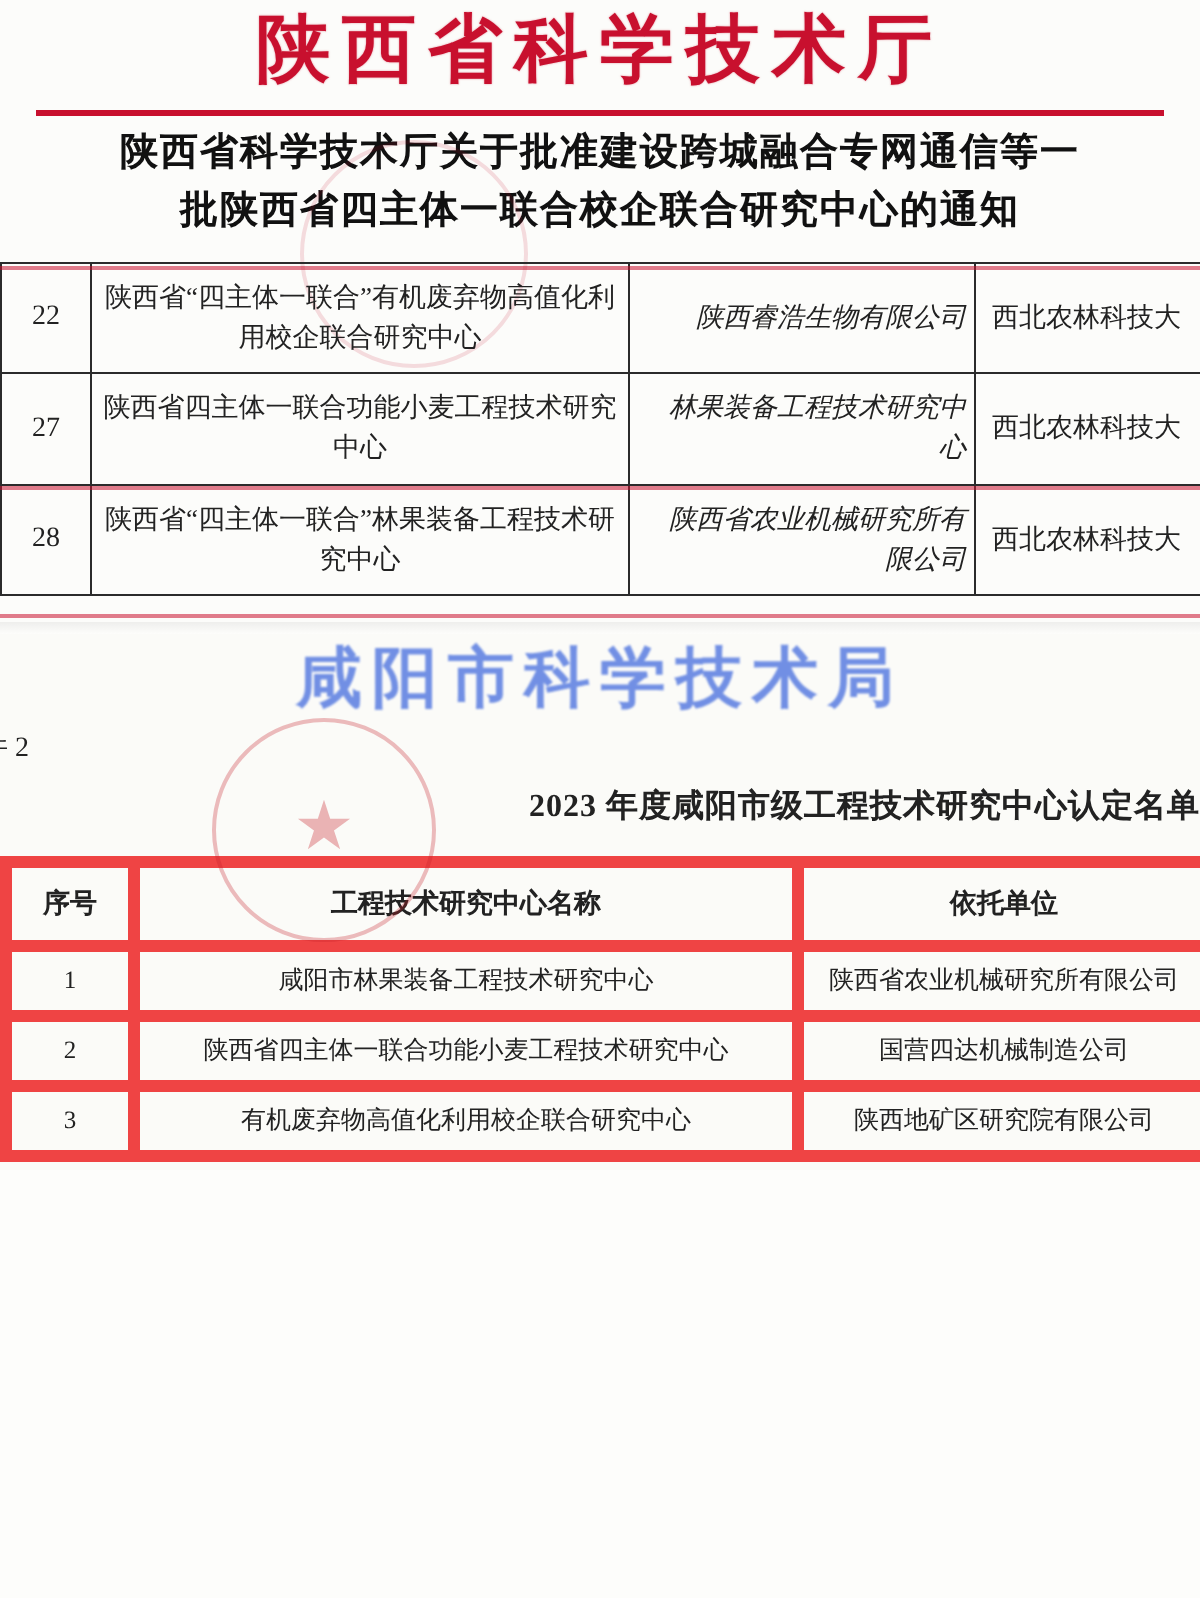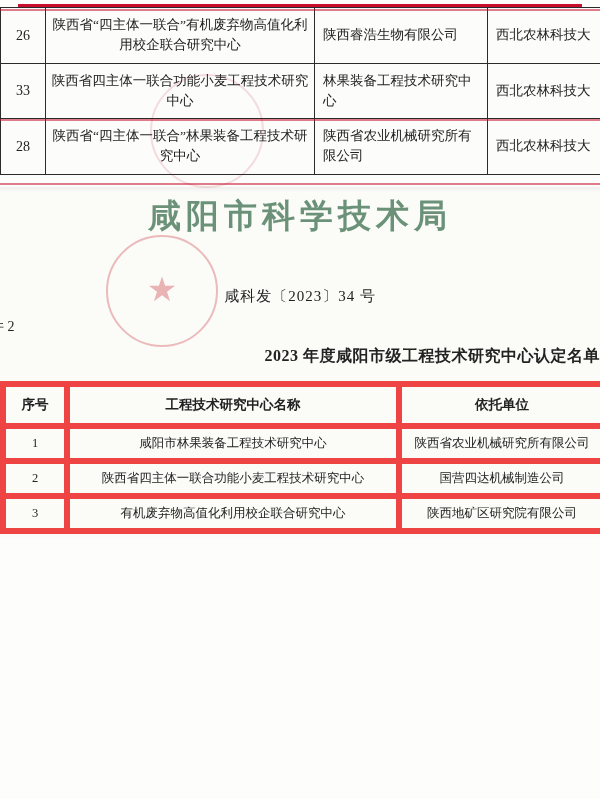--- a/index.html
+++ b/index.html
@@ -82,21 +82,21 @@
   }
   table.t1 td {
     border: 1px solid #2b2b2b;
     padding: 7px 4px;
     vertical-align: middle;
     line-height: 1.5;
     text-align: center;
   }
   table.t1 td.c-idx { width: 36px; font-size: 14px; }
   table.t1 td.c-name { width: 260px; text-align: center; }
-  table.t1 td.c-org { width: 160px; text-align: left; padding-left: 8px; }
+  table.t1 td.c-org { width: 160px; text-align: right; padding-left: 8px; font-style: italic; }
   table.t1 td.c-uni { width: 140px; text-align: left; padding-left: 8px; }
   .t1-wrap {
     position: relative;
     overflow: hidden;
     height: 178px;
   }
   .scan-line {
     position: absolute;
     left: 0;
     width: 600px;
@@ -105,21 +105,21 @@
   }
 
   
   .doc2 {
     position: relative;
     background: #fbfbf8;
     padding-bottom: 4px;
   }
   .doc2-header {
     text-align: center;
-    color: #14532d;
+    color: #1d4ed8;
     font-weight: bold;
     letter-spacing: 5px;
     font-size: 33px;
     line-height: 1.05;
     padding: 6px 0 2px 0;
     opacity: 0.62;
     filter: blur(0.4px);
     height: 34px;
     overflow: hidden;
   }
@@ -199,34 +199,36 @@
     height: 6px;
     background: linear-gradient(to bottom, rgba(0,0,0,0.06), rgba(0,0,0,0));
   }
 </style>
 </head>
 <body>
 
 <div class="page">
 
   <div class="doc1">
+    <div class="doc-header">陕西省科学技术厅</div>
     <div class="red-rule"></div>
     <div class="watermark-seal"></div>
+    <div class="doc-title">陕西省科学技术厅关于批准建设跨城融合专网通信等一批陕西省四主体一联合校企联合研究中心的通知</div>
 
     <div class="t1-wrap">
       <table class="t1">
         <tbody>
           <tr>
-            <td class="c-idx">26</td>
+            <td class="c-idx">22</td>
             <td class="c-name">陕西省“四主体一联合”有机废弃物高值化利用校企联合研究中心</td>
             <td class="c-org">陕西睿浩生物有限公司</td>
             <td class="c-uni">西北农林科技大</td>
           </tr>
           <tr>
-            <td class="c-idx">33</td>
+            <td class="c-idx">27</td>
             <td class="c-name">陕西省四主体一联合功能小麦工程技术研究中心</td>
             <td class="c-org">林果装备工程技术研究中心</td>
             <td class="c-uni">西北农林科技大</td>
           </tr>
           <tr>
             <td class="c-idx">28</td>
             <td class="c-name">陕西省“四主体一联合”林果装备工程技术研究中心</td>
             <td class="c-org">陕西省农业机械研究所有限公司</td>
             <td class="c-uni">西北农林科技大</td>
           </tr>
@@ -236,21 +238,20 @@
       <div class="scan-line" style="top: 112px;"></div>
       <div class="scan-line" style="top: 176px;"></div>
     </div>
   </div>
 
   <div class="divider-fade"></div>
 
   <div class="doc2">
     <div class="doc2-header">咸阳市科学技术局</div>
     <div class="seal2"></div>
-    <div class="doc2-number">咸科发〔2023〕34 号</div>
     <div class="attach-label">件 2</div>
     <div class="list-title">2023 年度咸阳市级工程技术研究中心认定名单</div>
 
     <table class="t2">
       <thead>
         <tr>
           <th class="c2-idx">序号</th>
           <th class="c2-name">工程技术研究中心名称</th>
           <th class="c2-unit">依托单位</th>
         </tr>

